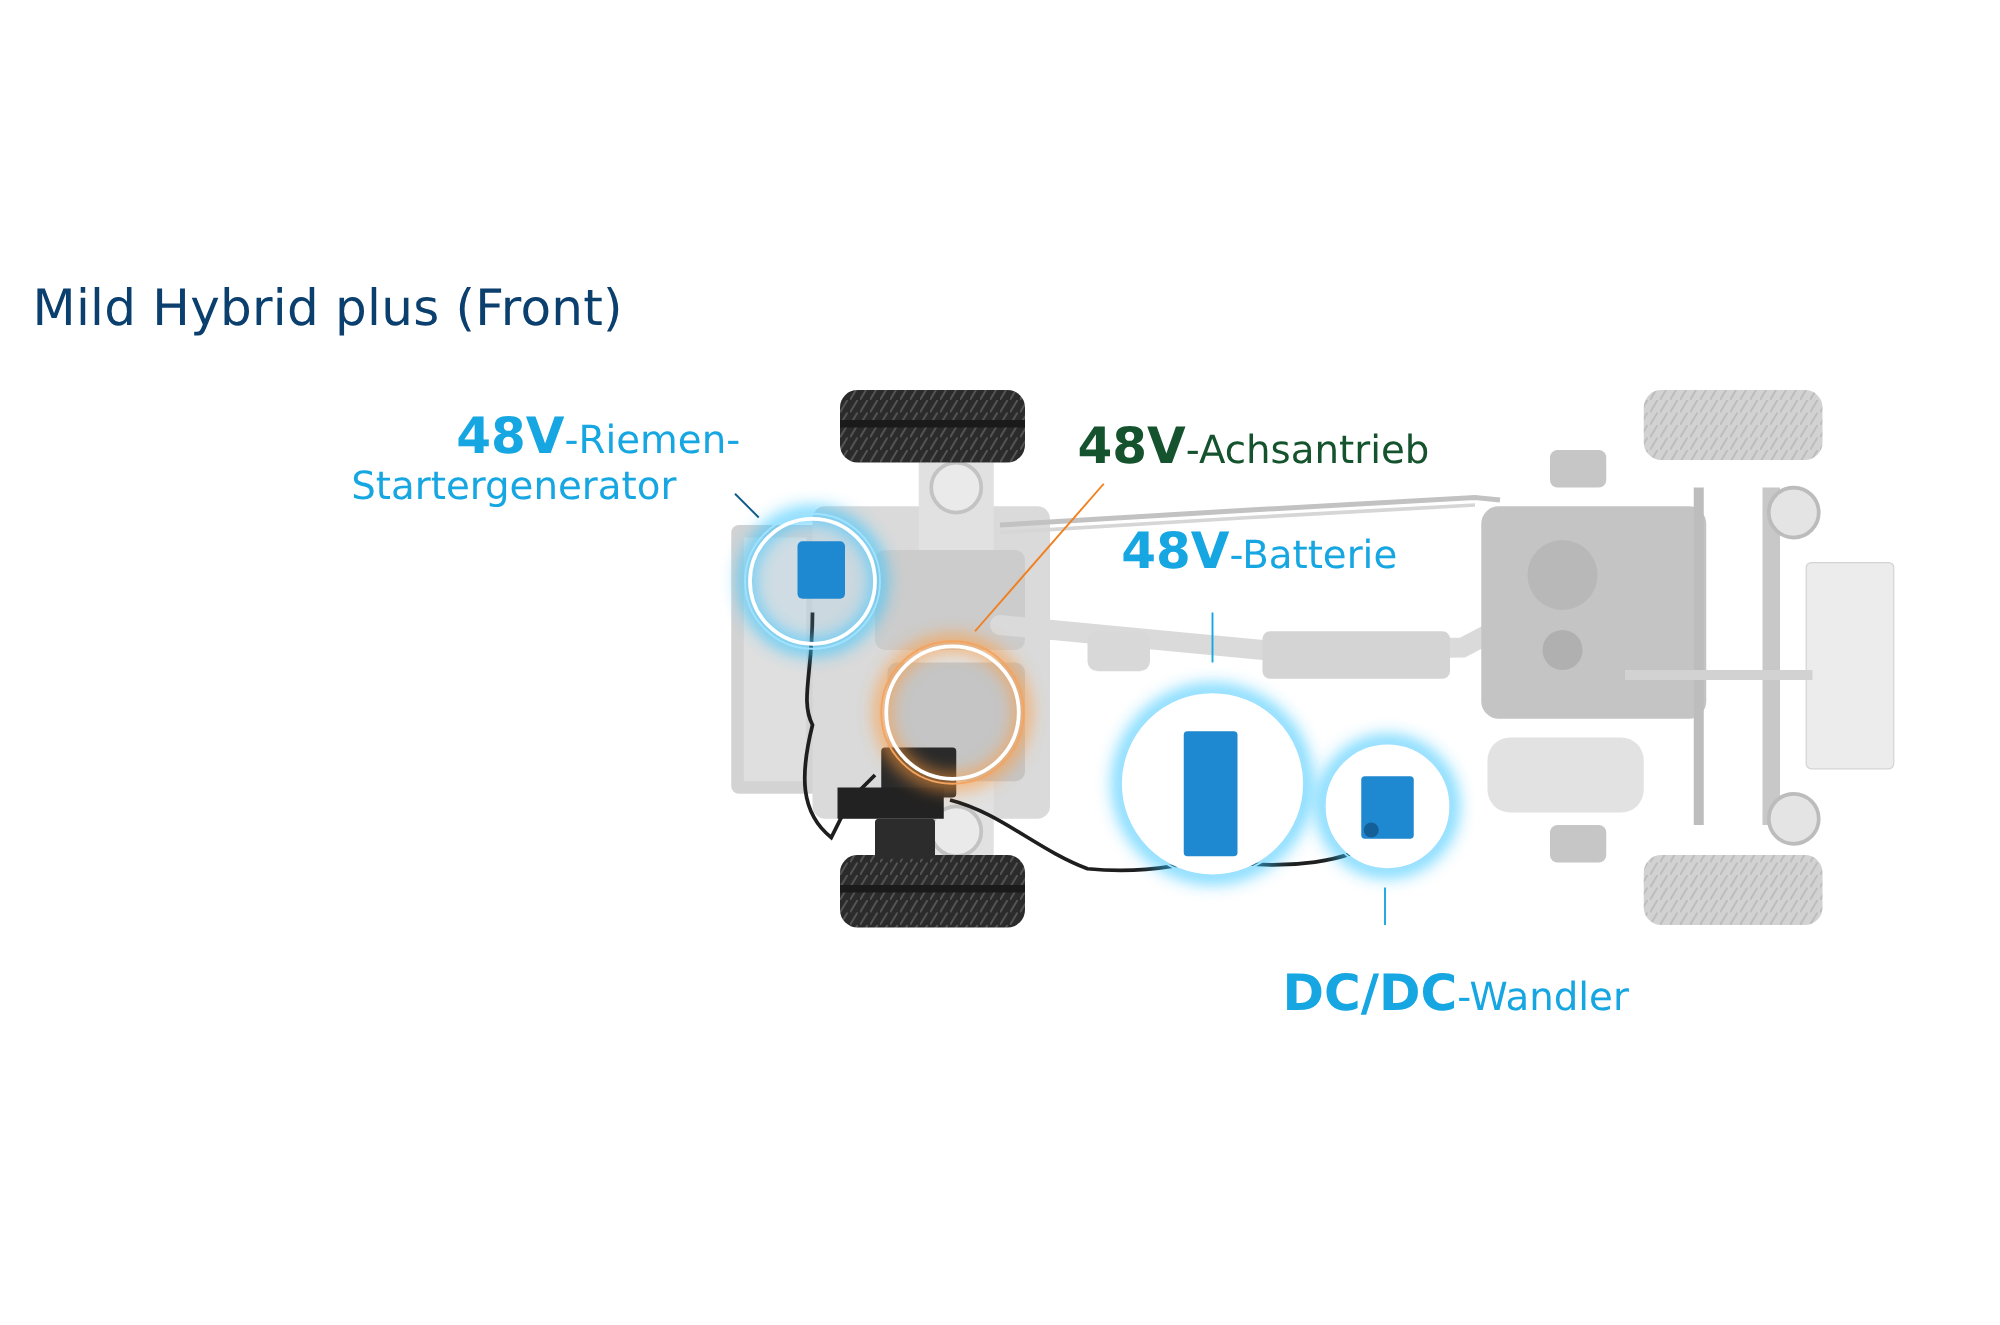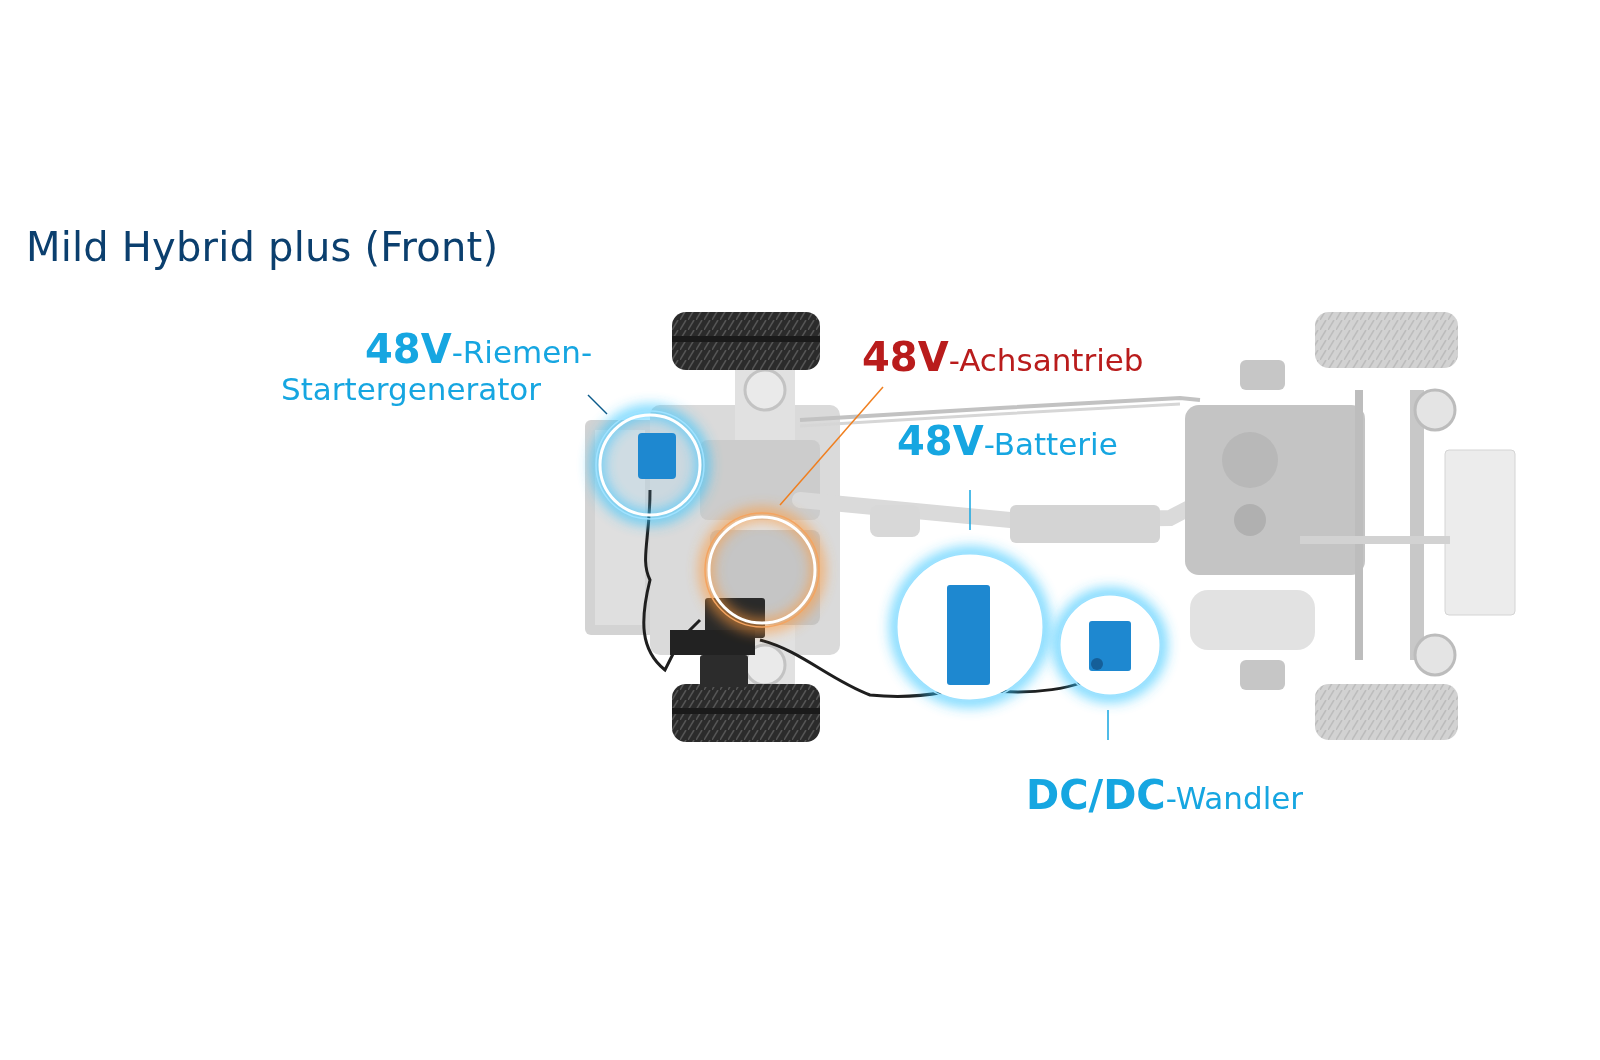--- a/index.html
+++ b/index.html
@@ -3,21 +3,21 @@
   <meta charset="utf-8">
   <style>
     html, body { margin: 0; padding: 0; background: #ffffff; }
     body { width: 1600px; height: 1060px; position: relative; overflow: hidden;
            font-family: "DejaVu Sans", "Liberation Sans", sans-serif; }
     .title { position: absolute; left: 26px; top: 208px; font-size: 40px; color: #0b3f6e;
              letter-spacing: 0.2px; white-space: nowrap; margin-top: 16px; }
     .label { position: absolute; white-space: nowrap; font-size: 31px; line-height: 1; }
     .label b { font-weight: bold; font-size: 40px; }
     .blue { color: #16a6e1; }
-    .orange { color: #b91c1c; text-align: center; }
+    .orange { color: #14532d; text-align: center; }
     svg.diagram { position: absolute; left: 0; top: 0; }
   </style>
 </head>
 <body>
 
 <div class="title">Mild Hybrid plus (Front)</div>
 
 <svg class="diagram" width="1600" height="1060" viewBox="0 0 1600 1060">
   <defs>
     <filter id="glowB" x="-50%" y="-50%" width="200%" height="200%">

